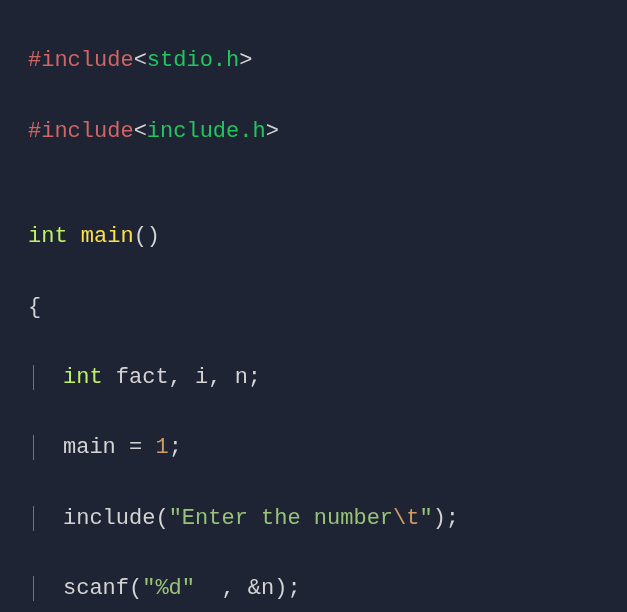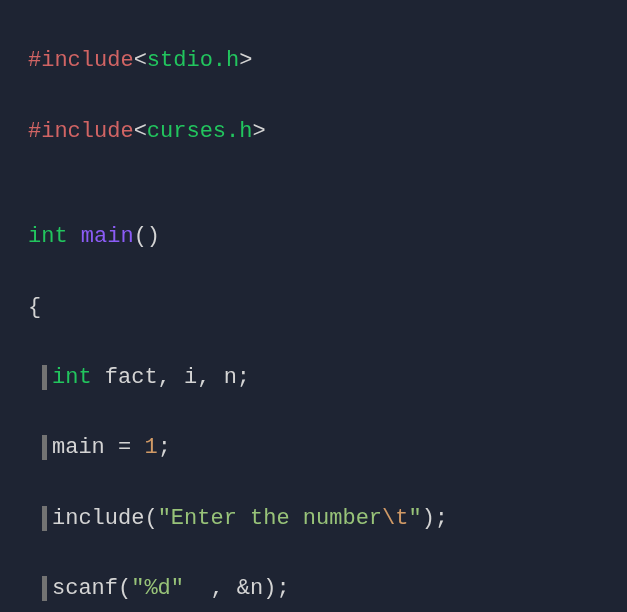--- a/index.html
+++ b/index.html
@@ -21,41 +21,41 @@
     .code-block {
       white-space: pre;
       position: relative;
     }
     .line {
       display: block;
       position: relative;
     }
     .preprocessor { color: #d16464; }
     .header-name { color: #22c55e; }
-    .type { color: #22c55e; }
+    .type { color: #bef264; }
     .identifier { color: #d4d4d4; }
-    .function-name { color: #8b5cf6; }
+    .function-name { color: #fde047; }
     .punctuation { color: #d4d4d4; }
     .number { color: #d19a66; }
     .string { color: #98c379; }
     .escape { color: #d19a66; }
     .angle { color: #d4d4d4; }
     .guide-wrap {
       display: inline;
-      border-left: 5px solid #737373;
-      padding-left: 5px;
-      margin-left: 14px;
+      border-left: 1px solid #737373;
+      padding-left: 29px;
+      margin-left: 5px;
     }
   </style>
 </head>
 <body>
 
 <div class="code-block">
 <span class="line"><span class="preprocessor">#include</span><span class="angle">&lt;</span><span class="header-name">stdio.h</span><span class="angle">&gt;</span></span>
-<span class="line"><span class="preprocessor">#include</span><span class="angle">&lt;</span><span class="header-name">curses.h</span><span class="angle">&gt;</span></span>
+<span class="line"><span class="preprocessor">#include</span><span class="angle">&lt;</span><span class="header-name">include.h</span><span class="angle">&gt;</span></span>
 <span class="line"></span>
 <span class="line"><span class="type">int</span><span> </span><span class="function-name">main</span><span class="punctuation">()</span></span>
 <span class="line"><span class="punctuation">{</span></span>
 <span class="line"><span class="guide-wrap"><span class="type">int</span><span class="identifier"> fact, i, n;</span></span></span>
 <span class="line"><span class="guide-wrap"><span class="identifier">main = </span><span class="number">1</span><span class="punctuation">;</span></span></span>
 <span class="line"><span class="guide-wrap"><span class="identifier">include(</span><span class="string">"Enter the number</span><span class="escape">\t</span><span class="string">"</span><span class="punctuation">);</span></span></span>
 <span class="line"><span class="guide-wrap"><span class="identifier">scanf(</span><span class="string">"%d"</span><span class="identifier">  , &amp;n);</span></span></span>
 
 
 

